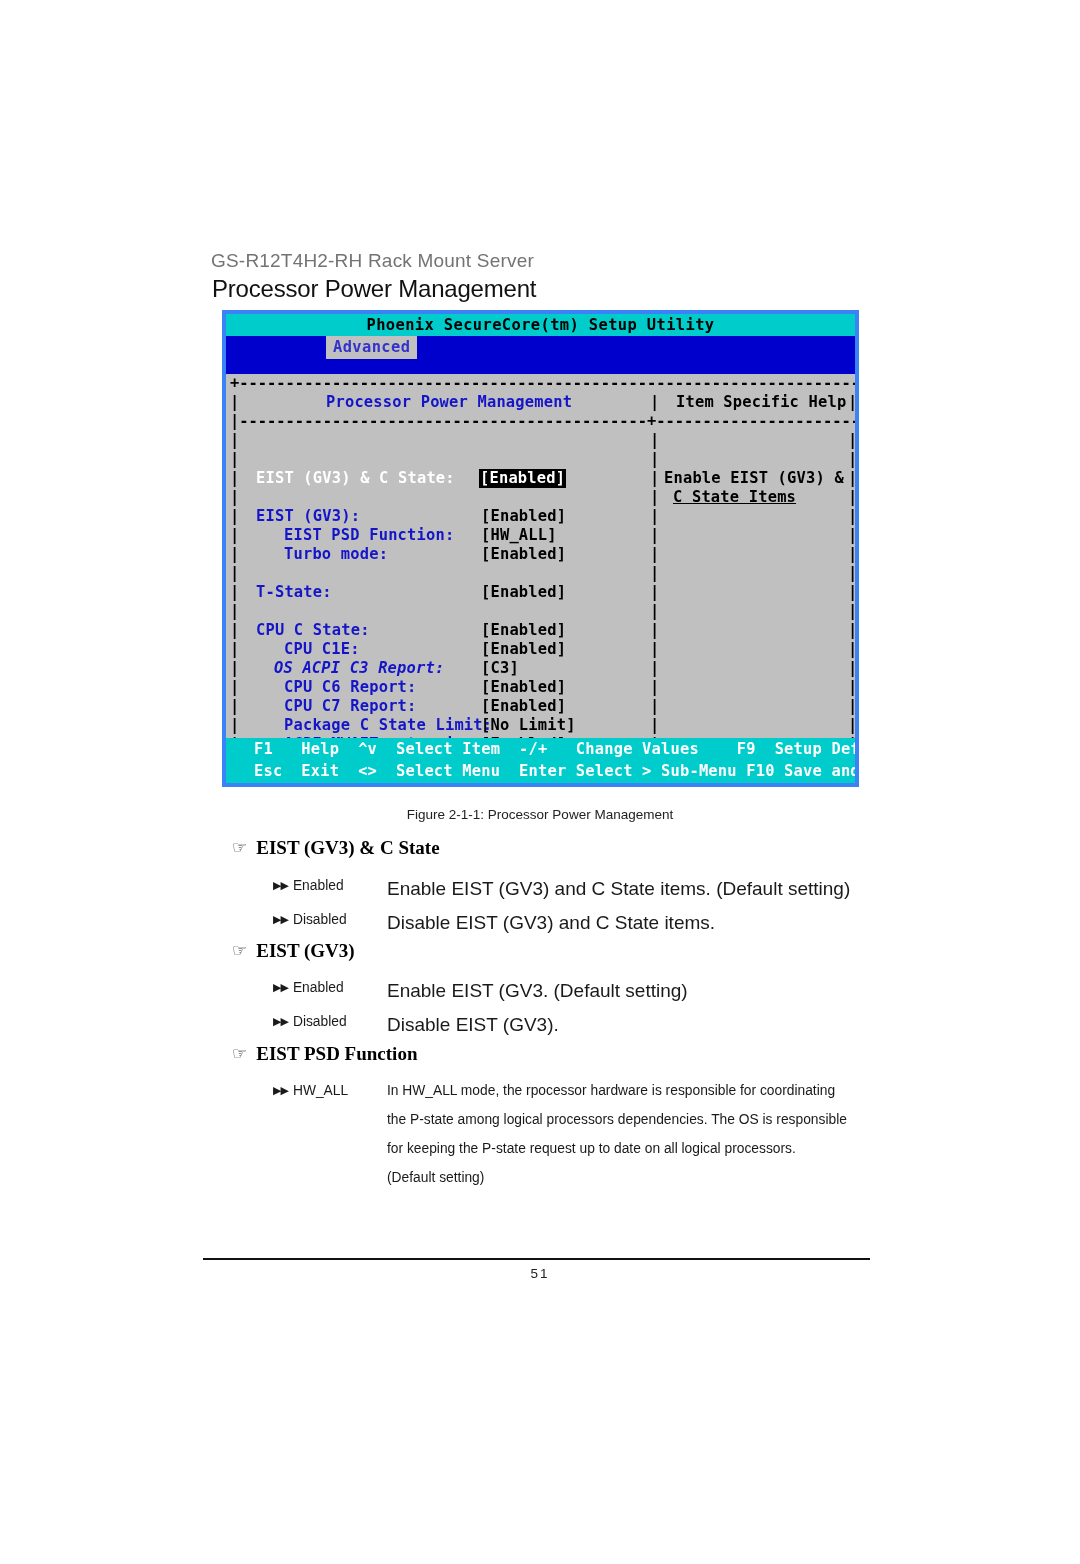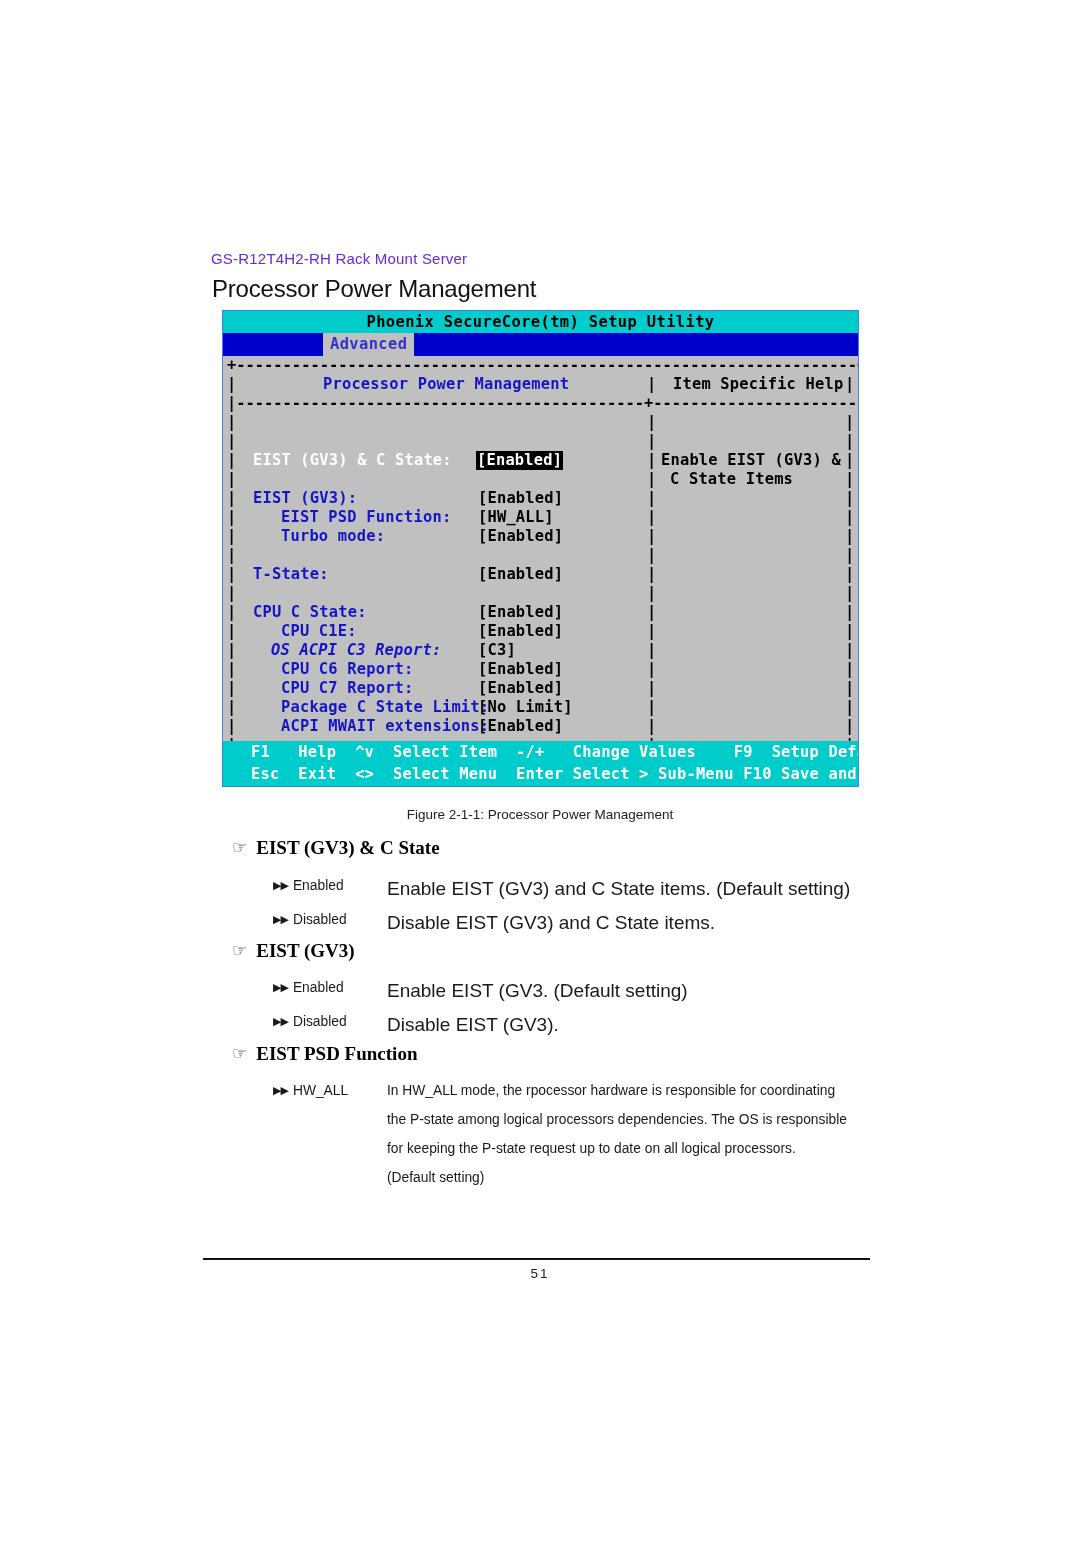--- a/index.html
+++ b/index.html
@@ -21,23 +21,23 @@
     left: 0; top: 0;
     width: 1080px;
     height: 1564px;
   }
 
   
   .running-header {
     position: absolute;
     left: 211px;
     top: 250px;
-    font-size: 15px;
+    font-size: 19px;
     letter-spacing: 0.2px;
-    color: #6d28d9;
+    color: #737373;
     white-space: nowrap;
   }
 
   
   .page-title {
     position: absolute;
     left: 212px;
     top: 275px;
     font-size: 24px;
     font-weight: 400;
@@ -47,42 +47,42 @@
   }
 
   
   .bios {
     position: absolute;
     left: 222px;
     top: 310px;
     width: 637px;
     height: 477px;
     background: #c0c0c0;
-    border: 1px solid #3b82f6;
+    border: 4px solid #3b82f6;
     box-sizing: border-box;
     font-family: "DejaVu Sans Mono", "Liberation Mono", monospace;
     font-size: 15.4px;
     line-height: 19px;
     font-weight: bold;
     color: #000000;
     overflow: hidden;
   }
 
   .bios-titlebar {
     height: 22px;
     background: #00cccc;
     color: #000000;
     text-align: center;
     line-height: 22px;
     letter-spacing: 0.4px;
     white-space: nowrap;
   }
 
   .bios-menubar {
-    height: 23px;
+    height: 38px;
     background: #0000cc;
     position: relative;
   }
   .bios-menubar .tab {
     position: absolute;
     left: 100px;
     top: 0;
     height: 23px;
     line-height: 23px;
     padding: 0 7px;
@@ -315,21 +315,21 @@
 |
 |
 |
 |
 |
 |
 |
 |</div>
 
       <div class="lbl black" style="left:438px; top:95px;">Enable EIST (GV3) &amp;</div>
-      <div class="lbl black" style="left:447px; top:114px;">C State Items</div>
+      <div class="lbl black" style="left:447px; top:114px;text-decoration:underline;">C State Items</div>
 
       <div class="lbl white" style="left:30px; top:95px;">EIST (GV3) &amp; C State:</div>
       <div class="lbl sel" style="left:253px; top:95px;">[Enabled]</div>
 
       <div class="lbl blue" style="left:30px; top:133px;">EIST (GV3):</div>
       <div class="lbl black" style="left:255px; top:133px;">[Enabled]</div>
 
       <div class="lbl blue" style="left:58px; top:152px;">EIST PSD Function:</div>
       <div class="lbl black" style="left:255px; top:152px;">[HW_ALL]</div>
 

